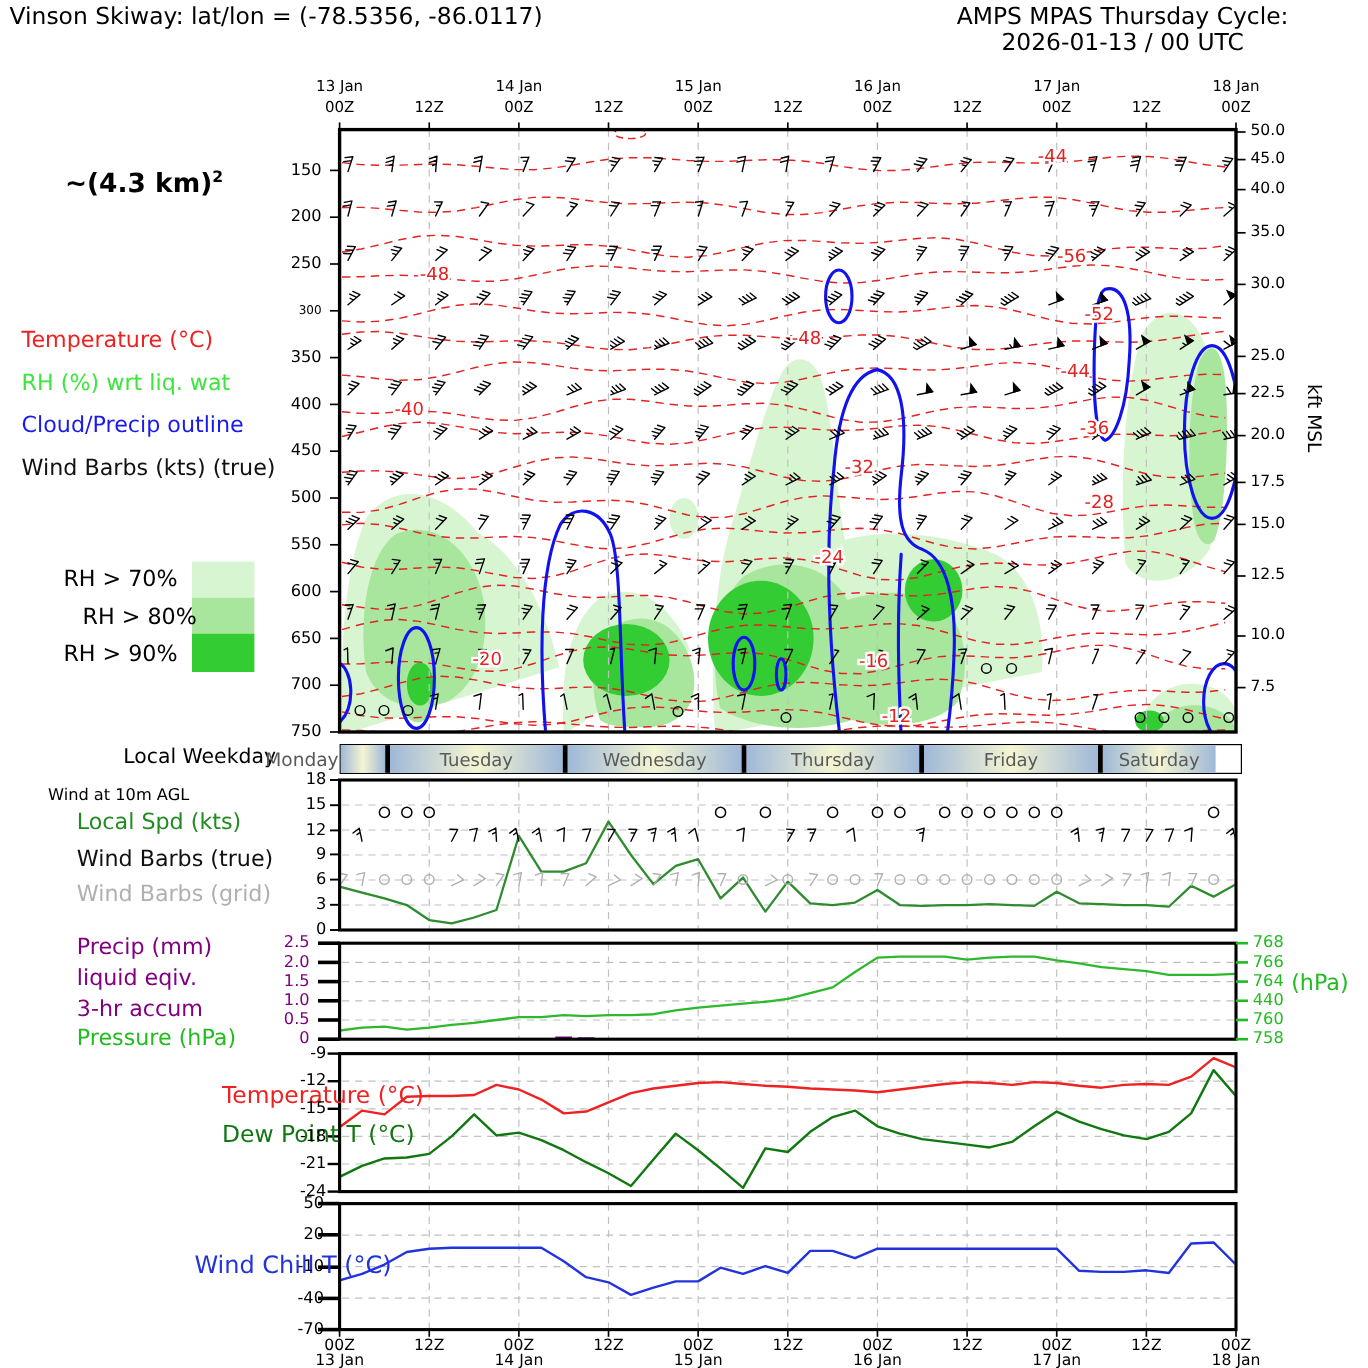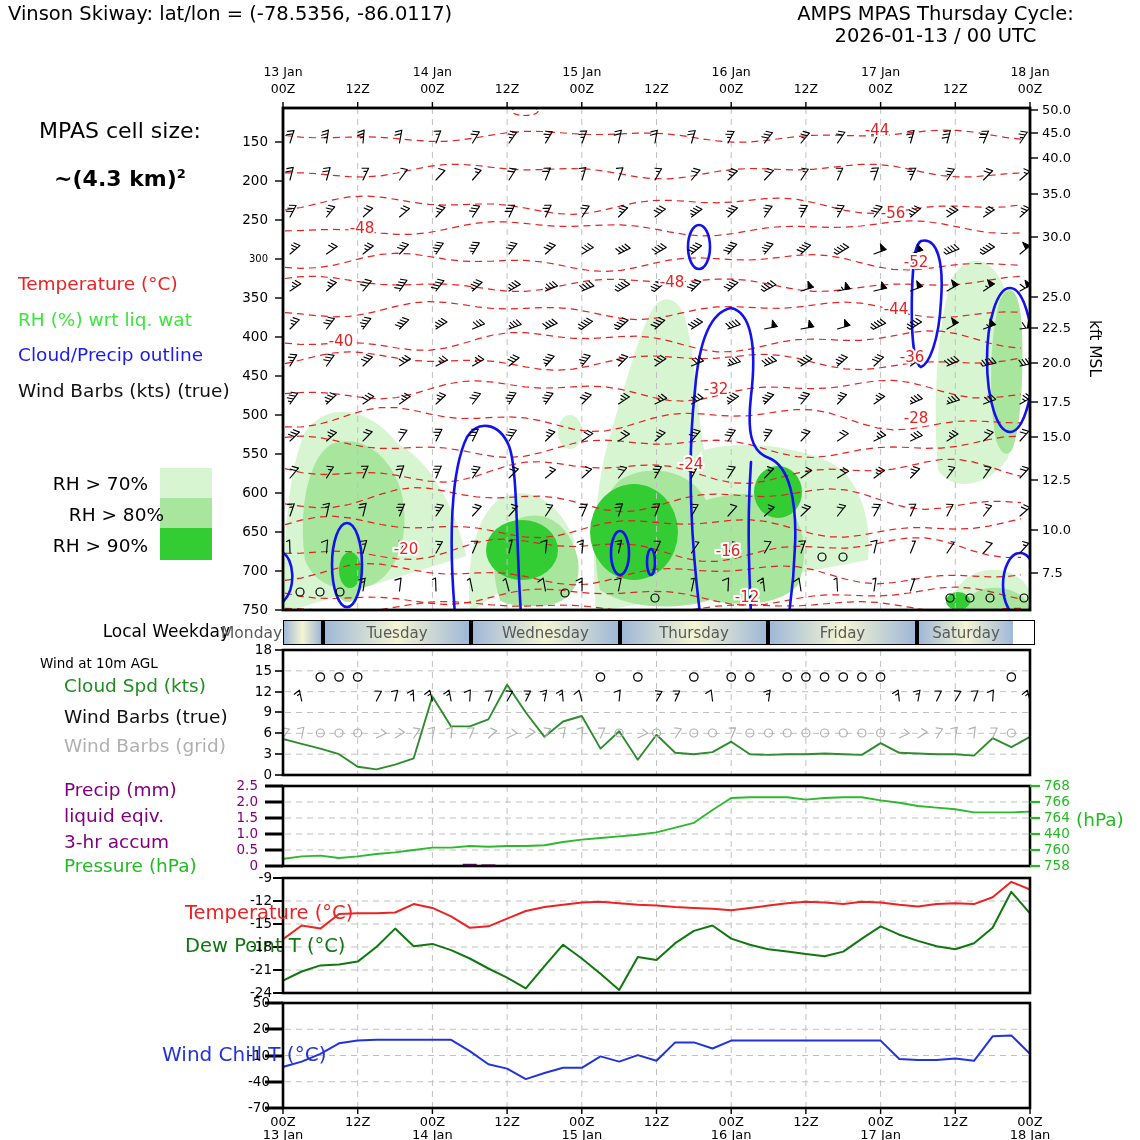--- a/index.html
+++ b/index.html
@@ -644,34 +644,33 @@
     </svg>
 
   <div id="labels">
     <div class="lbl" style="left:8px;top:3px;font-size:19.5px;">Vinson Skiway: lat/lon = (-78.5356, -86.0117)</div>
     <div class="lbl" style="left:768px;top:3px;width:335px;text-align:center;font-size:19.5px;">
       <div>AMPS MPAS Thursday Cycle:</div>
       <div>2026-01-13 / 00 UTC</div>
     </div>
 
     <div class="lbl" style="left:14px;top:119px;width:212px;text-align:center;font-size:22px;">
-      <div>MPAS cell size:</div>
       <div style="margin-top:23px;font-weight:bold;"><span>~(4.3 km)</span><sup style="font-size:13px;">2</sup></div>
     </div>
 
     <div class="lbl" style="left:18px;top:274px;font-size:18.5px;color:#ee2222;">Temperature (°C)</div>
     <div class="lbl" style="left:18px;top:310px;font-size:18.5px;color:#3ce63c;">RH (%) wrt liq. wat</div>
     <div class="lbl" style="left:18px;top:345px;font-size:18.5px;color:#1a1aee;">Cloud/Precip outline</div>
     <div class="lbl" style="left:18px;top:381px;font-size:18.5px;color:#111;">Wind Barbs (kts) (true)</div>
 
     <div class="lbl ar" style="left:230px;top:622px;font-size:17px;">Local Weekday</div>
     <div class="lbl" style="left:221px;top:625px;font-size:15.5px;color:#595959;">Monday</div>
 
     <div class="lbl" style="left:40px;top:656px;font-size:13.5px;">Wind at 10m AGL</div>
-    <div class="lbl" style="left:64px;top:676px;font-size:18.5px;color:#228b22;">Cloud Spd (kts)</div>
+    <div class="lbl" style="left:64px;top:676px;font-size:18.5px;color:#228b22;">Local Spd (kts)</div>
     <div class="lbl" style="left:64px;top:707px;font-size:18.5px;color:#111;">Wind Barbs (true)</div>
     <div class="lbl" style="left:64px;top:736px;font-size:18.5px;color:#b0b0b0;">Wind Barbs (grid)</div>
 
     <div class="lbl" style="left:64px;top:780px;font-size:18.5px;color:#800080;">Precip (mm)</div>
     <div class="lbl" style="left:64px;top:806px;font-size:18.5px;color:#800080;">liquid eqiv.</div>
     <div class="lbl" style="left:64px;top:832px;font-size:18.5px;color:#800080;">3-hr accum</div>
     <div class="lbl" style="left:64px;top:856px;font-size:18.5px;color:#22bb22;">Pressure (hPa)</div>
     <div class="lbl" style="left:1076px;top:810px;font-size:18.5px;color:#22bb22;">(hPa)</div>
 
     <div class="lbl" style="left:185px;top:902px;font-size:19.5px;color:#ee2222;">Temperature (°C)</div>

